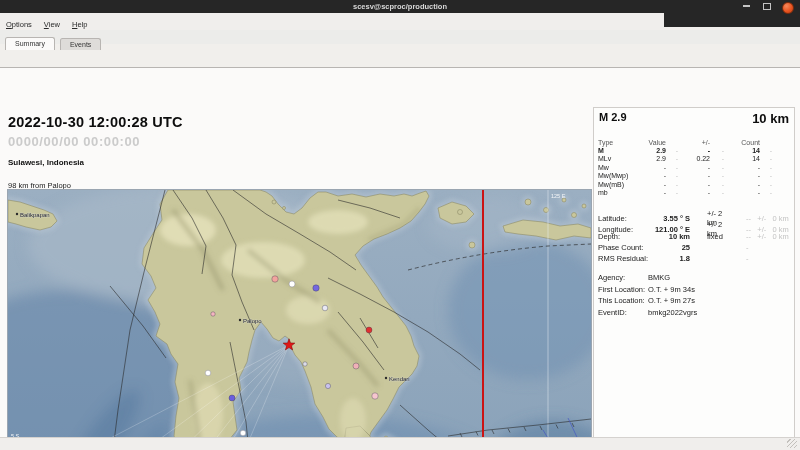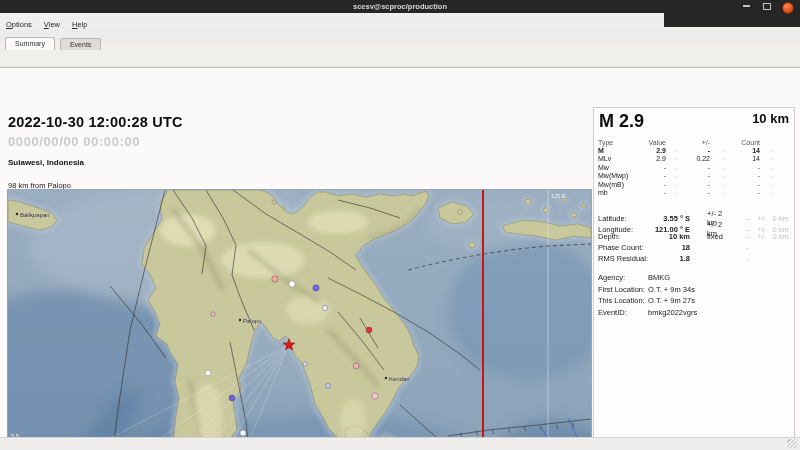--- a/index.html
+++ b/index.html
@@ -47,21 +47,21 @@
   .bfault{fill:none;stroke:#4252c4;stroke-width:.8;opacity:.8;}
   .ray{fill:none;stroke:#ffffff;stroke-width:.5;opacity:.45;}
   .gridline{stroke:#eef2f5;stroke-width:.6;opacity:.8;fill:none;}
   .gridtext{font-size:5.5px;fill:#f4f6f8;font-family:"Liberation Sans",sans-serif;}
   .citytext{font-size:6px;fill:#26262e;font-family:"Liberation Sans",sans-serif;
             paint-order:stroke;stroke:#dfe4e8;stroke-width:.7;stroke-opacity:.5;}
 
   
   .right-panel{left:593px;top:39px;width:202px;height:398px;background:#fdfdfc;
                border:1px solid #d0cdca;box-sizing:border-box;}
-  .pm-mag{left:5px;top:3px;font-size:18px;font-weight:bold;color:#0d0d0d;}
+  .pm-mag{left:5px;top:3px;font-size:11px;font-weight:bold;color:#0d0d0d;}
   .pm-depth{right:5px;top:3px;font-size:13px;font-weight:bold;color:#0d0d0d;}
   .mag-table{left:4px;top:30px;right:2px;display:grid;font-size:7px;color:#222;
              grid-template-columns:42px 26px 12px 32px 14px 36px 12px;grid-auto-rows:8.4px;
              align-items:center;}
   .mag-table .hdr{color:#555;}
   .mag-table .num{text-align:right;}
   .mag-table .dim{color:#bcbcbc;text-align:right;}
   .mag-table .b{font-weight:bold;}
   .origin-block{left:4px;top:101px;right:2px;font-size:7.5px;color:#222;}
   .orow{height:11px;display:grid;grid-template-columns:56px 36px 42px auto;align-items:center;}
@@ -311,21 +311,21 @@
           <span class="oalt">--   +/-   0 km</span>
         </div>
         <div class="orow">
           <span>Depth:</span>
           <span class="oval">10 km</span>
           <span class="oerr">fixed</span>
           <span class="oalt">--   +/-   0 km</span>
         </div>
         <div class="orow">
           <span>Phase Count:</span>
-          <span class="oval">18</span>
+          <span class="oval">25</span>
           <span class="oerr"></span>
           <span class="oalt">-</span>
         </div>
         <div class="orow">
           <span>RMS Residual:</span>
           <span class="oval">1.8</span>
           <span class="oerr"></span>
           <span class="oalt">-</span>
         </div>
       </div>

